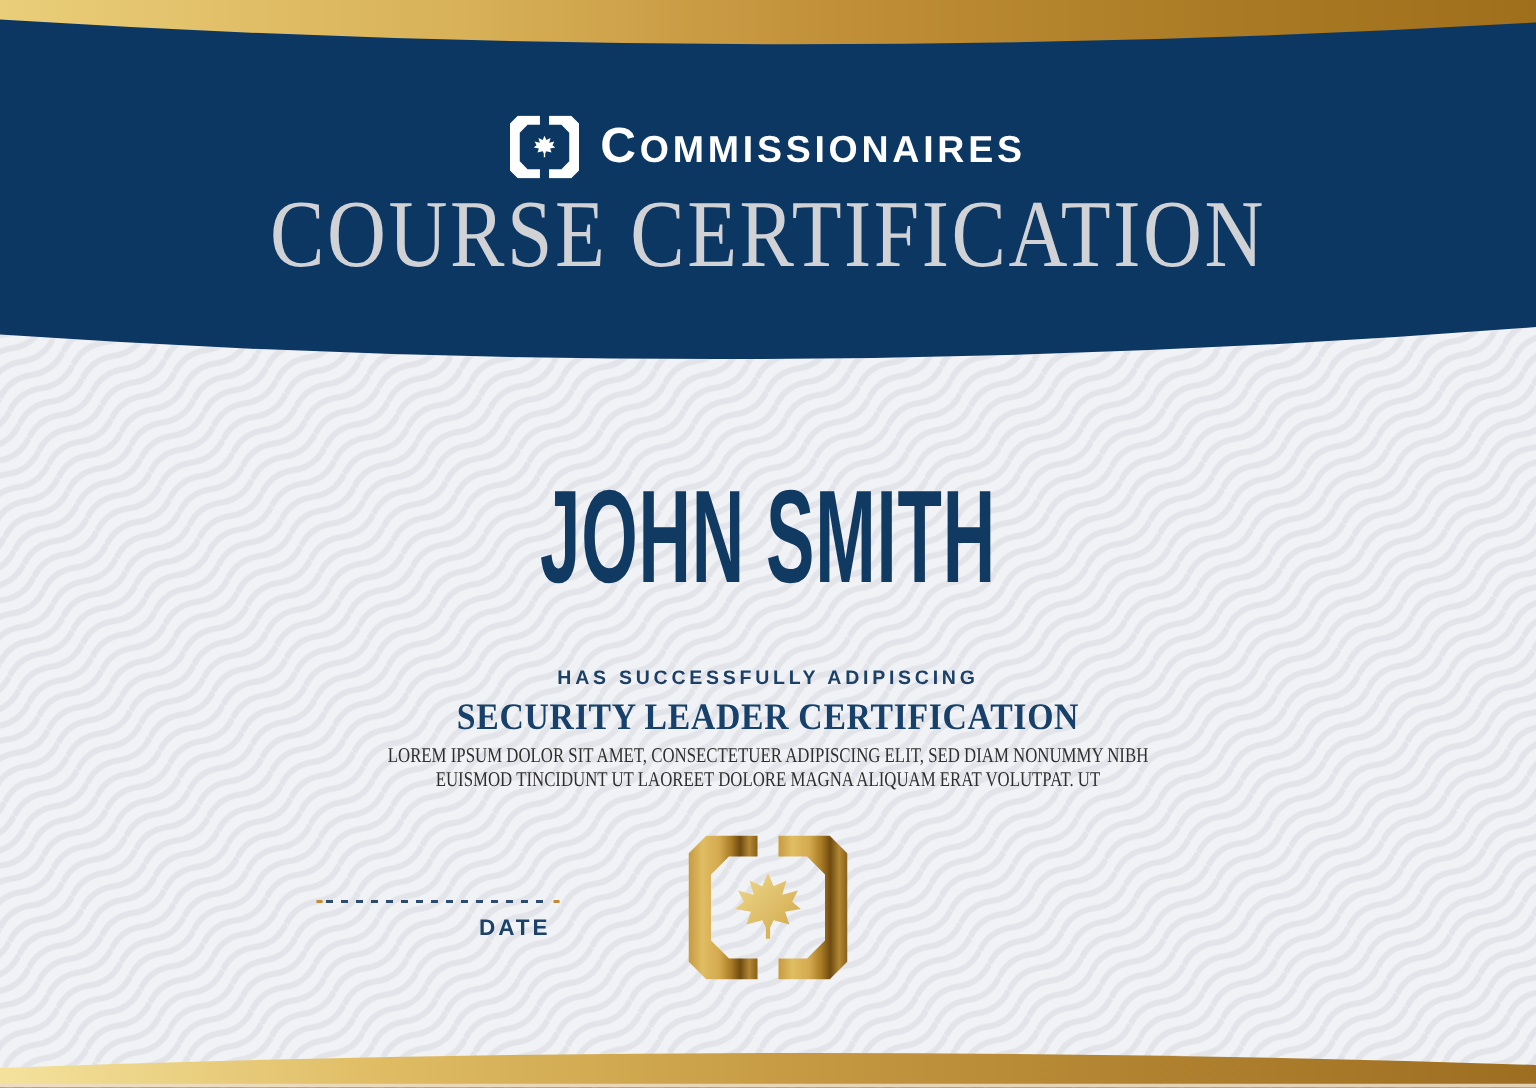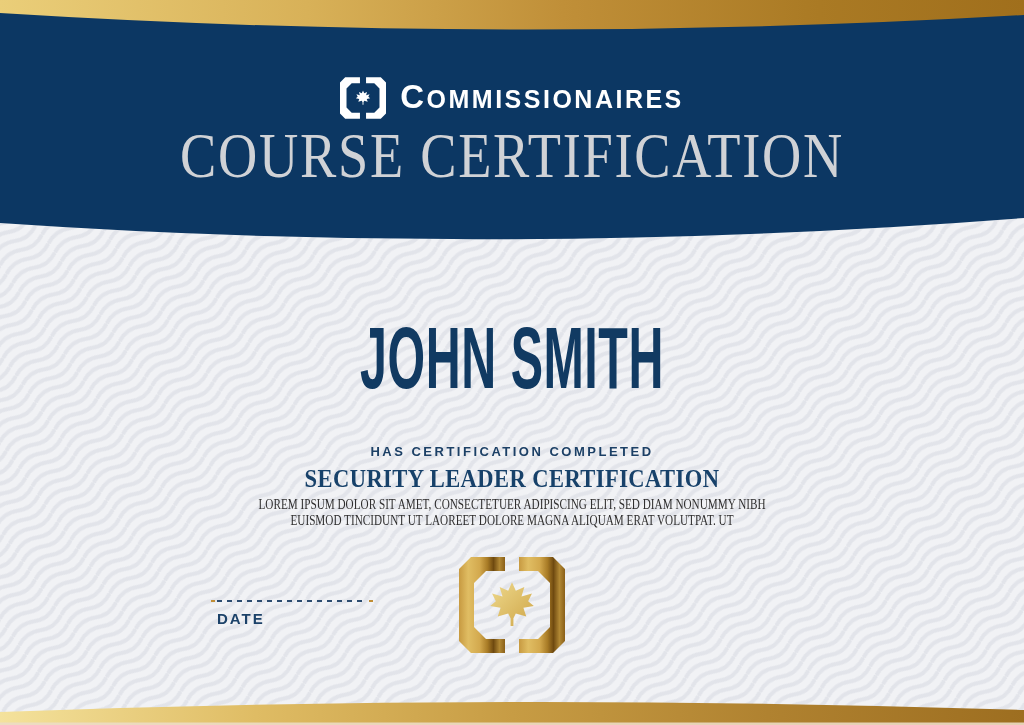--- a/index.html
+++ b/index.html
@@ -64,21 +64,21 @@
   .sign-block.date { left:217px; width:150px; }
   .sign-block.signature { left:655px; width:152px; }
   .dash-row { position:relative; height:2px; }
   .dash-line {
     position:absolute; inset:0;
     background:repeating-linear-gradient(90deg,#2c4c70 0 5px, transparent 5px 10px);
   }
   .dash-dot { position:absolute; top:0; width:4px; height:2px; background:#c08d35; }
   .dash-dot.left { left:-6px; } .dash-dot.right { right:-6px; }
   .sign-label {
-    margin-top:8px; text-align:left; font-weight:700; font-size:15px;
+    margin-top:8px; text-align:right; font-weight:700; font-size:15px;
     letter-spacing:2px; color:#1c4269; white-space:nowrap;
   }
 </style>
 </head>
 <body>
 
 <div class="cert">
 
   <svg class="bg-waves" width="1024" height="725" aria-hidden="true">
     <defs>
@@ -110,21 +110,21 @@
       <path fill="#ffffff" d="M94,0 L60,0 L60,14 L79,14 L91,26 L91,70 L79,82 L60,82 L60,96 L94,96 L106,84 L106,12 Z"></path>
       <path fill="#ffffff" transform="translate(53,48) scale(0.72)" d="M0,-24 L4,-15 L13,-19 L10,-9 L21,-12 L17,-4 L23,1 L12,3 L15,12 L4,9 L1.5,14 L1.5,22 L-1.5,22 L-1.5,14 L-4,9 L-15,12 L-12,3 L-23,1 L-17,-4 L-21,-12 L-10,-9 L-13,-19 L-4,-15 Z"></path>
     </svg>
     <div class="brand-text"><span class="initial">C</span><span>OMMISSIONAIRES</span></div>
   </div>
 
   <div class="course-title">COURSE CERTIFICATION</div>
 
   <div class="recipient-name">JOHN SMITH</div>
 
-  <div class="completed-line">HAS CERTIFICATION COMPLETED</div>
+  <div class="completed-line">HAS SUCCESSFULLY ADIPISCING</div>
 
   <div class="course-name">SECURITY LEADER CERTIFICATION</div>
 
   <div class="description">
     <div>LOREM IPSUM DOLOR SIT AMET, CONSECTETUER ADIPISCING ELIT, SED DIAM NONUMMY NIBH</div>
     <div>EUISMOD TINCIDUNT UT LAOREET DOLORE MAGNA ALIQUAM ERAT VOLUTPAT. UT</div>
   </div>
 
   <svg class="seal" width="106" height="96" viewBox="0 0 106 96" aria-hidden="true">
     <defs>

